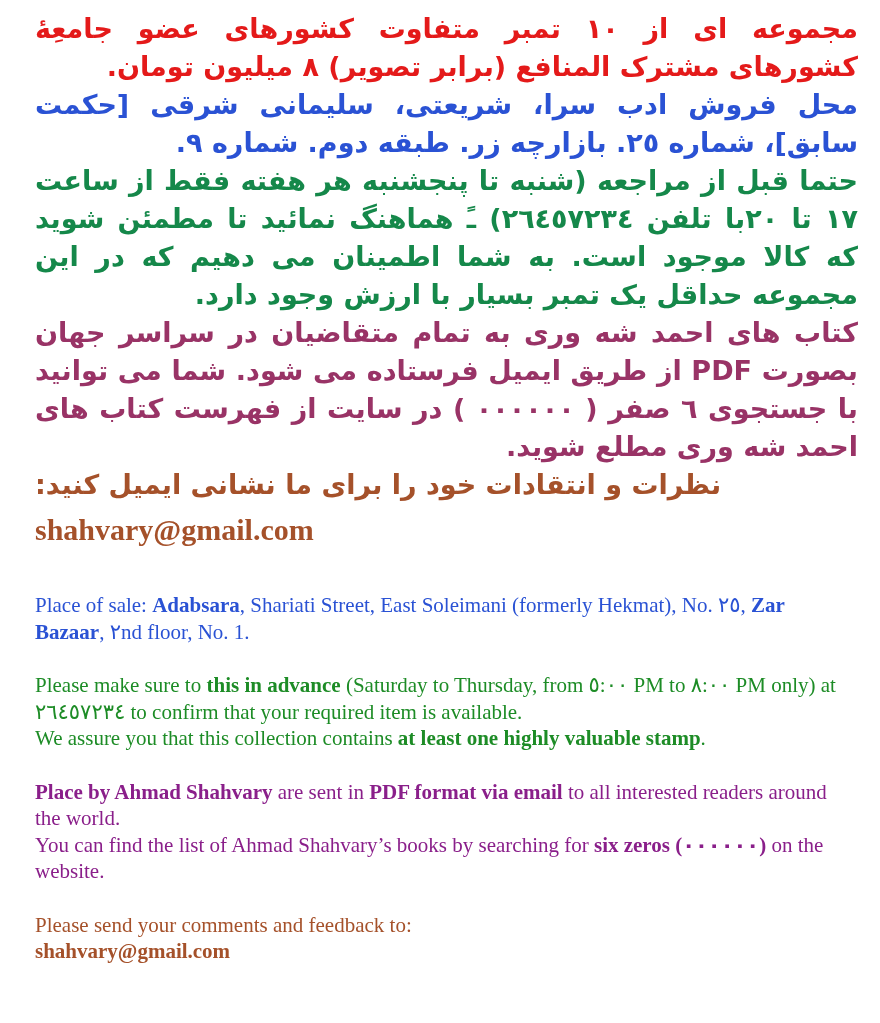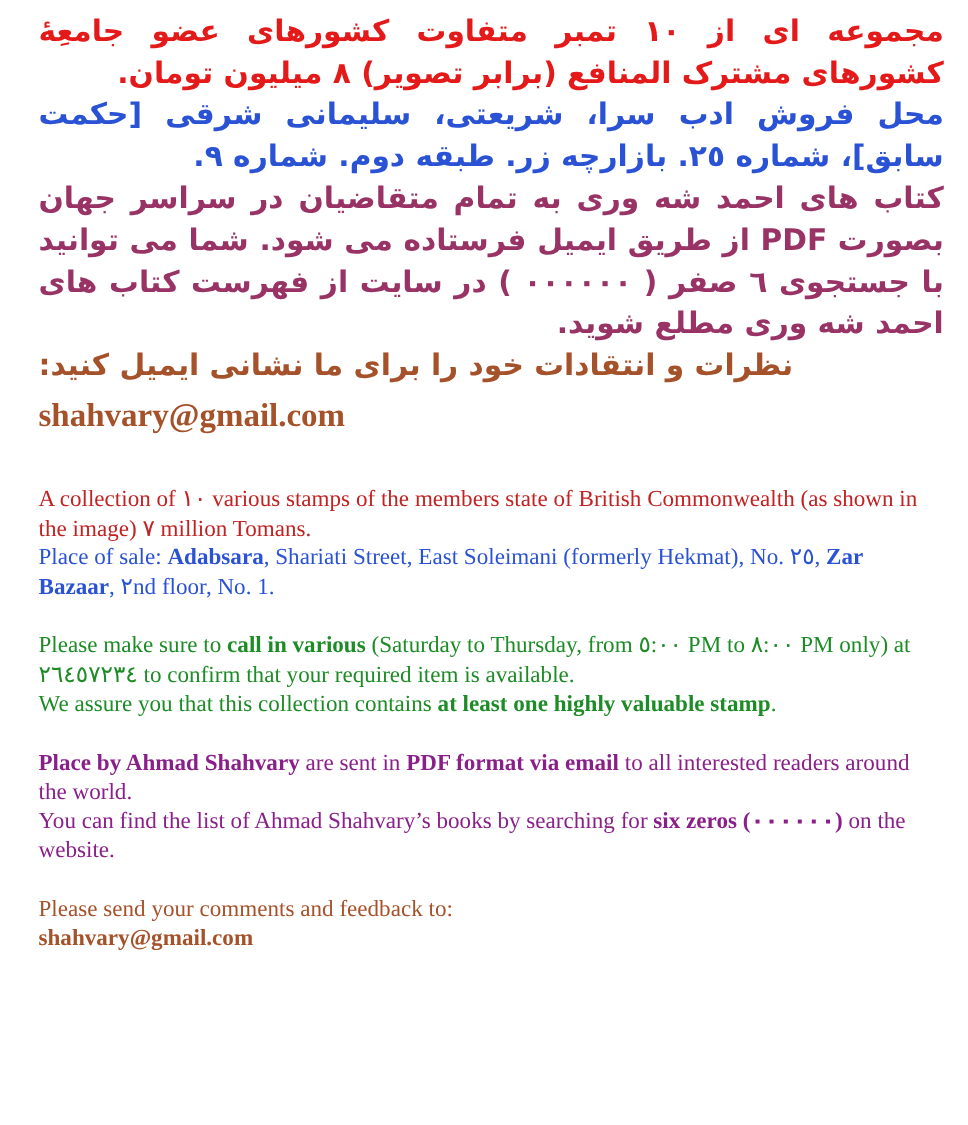--- a/index.html
+++ b/index.html
@@ -69,33 +69,33 @@
   .en-email  { font-weight: bold; }
 </style>
 </head>
 <body>
 
 <div class="doc">
 
   <div class="fa">
     <p class="fa-red">مجموعه ای از ١٠ تمبر متفاوت کشورهای عضو جامعِهٔ کشورهای مشترک المنافع (برابر تصویر) ٨ میلیون تومان.</p>
     <p class="fa-blue">محل فروش ادب سرا، شریعتی، سلیمانی شرقی [حکمت سابق]، شماره ٢٥. بازارچه زر. طبقه دوم. شماره ٩.</p>
+    <p class="fa-green">حتما قبل از مراجعه (شنبه تا پنجشنبه هر هفته فقط از ساعت ١٧ تا ٢٠با تلفن ٢٦٤٥٧٢٣٤) ـً هماهنگ نمائید تا مطمئن شوید که کالا موجود است. به شما اطمینان می دهیم که در این مجموعه حداقل یک تمبر بسیار با ارزش وجود دارد.</p>
     <p class="fa-plum">کتاب های احمد شه وری به تمام متقاضیان در سراسر جهان بصورت PDF از طریق ایمیل فرستاده می شود. شما می توانید با جستجوی ٦ صفر ( ٠٠٠٠٠٠ ) در سایت از فهرست کتاب های احمد شه وری مطلع شوید.</p>
     <p class="fa-brown align-right">نظرات و انتقادات خود را برای ما نشانی ایمیل کنید:</p>
   </div>
 
   <p class="fa-email">shahvary@gmail.com</p>
 
   <div class="en">
 
-    <p class="en-red">A collection of ١٠ various stamps of the members state of British Commonwealth (as shown in the image) ٧ million Tomans.</p>
 
     <p class="en-blue"><span>Place of sale: </span><span class="bold">Adabsara</span><span>, Shariati Street, East Soleimani (formerly Hekmat), No. ٢٥, </span><span class="bold">Zar Bazaar</span><span>, ٢nd floor, No. 1.</span></p>
 
-    <p class="en-green gap"><span>Please make sure to </span><span class="bold">call in various</span><span> (Saturday to Thursday, from ٥:٠٠ PM to ٨:٠٠ PM only) at ٢٦٤٥٧٢٣٤ to confirm that your required item is available.</span></p>
+    <p class="en-green gap"><span>Please make sure to </span><span class="bold">this in advance</span><span> (Saturday to Thursday, from ٥:٠٠ PM to ٨:٠٠ PM only) at ٢٦٤٥٧٢٣٤ to confirm that your required item is available.</span></p>
 
     <p class="en-green"><span>We assure you that this collection contains </span><span class="bold">at least one highly valuable stamp</span><span>.</span></p>
 
     <p class="en-purple gap"><span class="bold">Place by Ahmad Shahvary</span><span> are sent in </span><span class="bold">PDF format via email</span><span> to all interested readers around the world.</span></p>
 
     <p class="en-purple"><span>You can find the list of Ahmad Shahvary’s books by searching for </span><span class="bold">six zeros (٠٠٠٠٠٠)</span><span> on the website.</span></p>
 
     <p class="en-brown gap">Please send your comments and feedback to:</p>
 
     <p class="en-brown en-email">shahvary@gmail.com</p>

